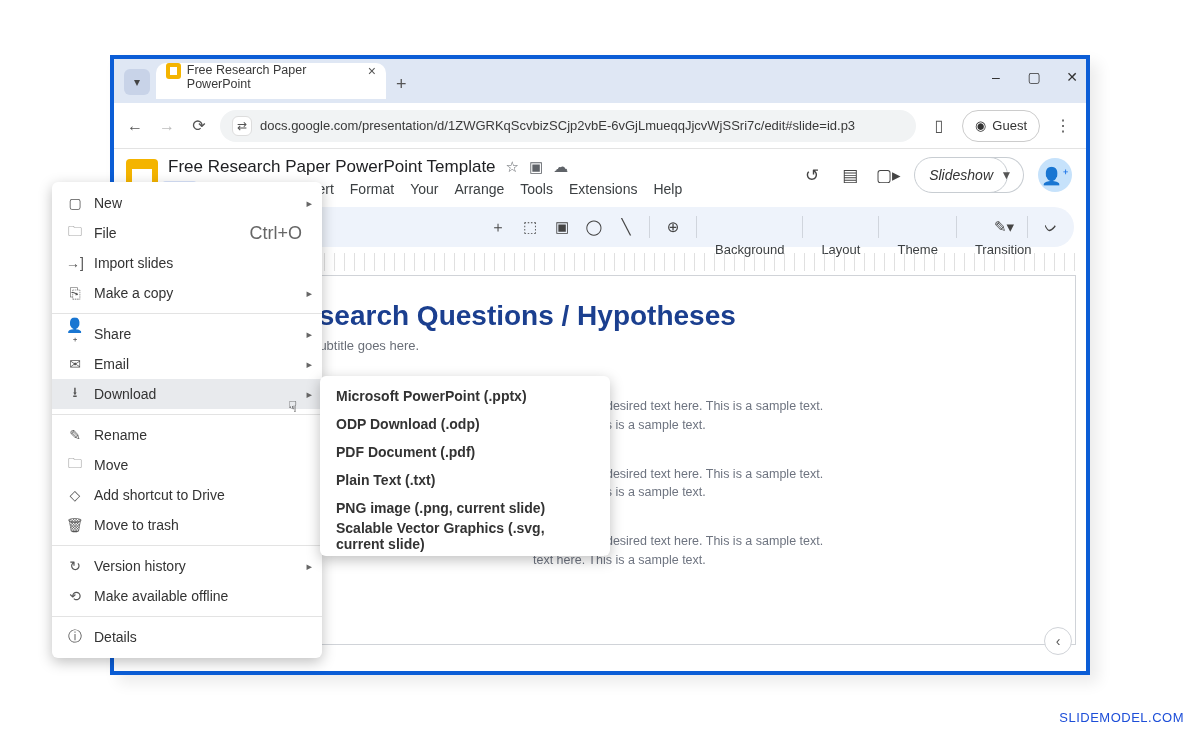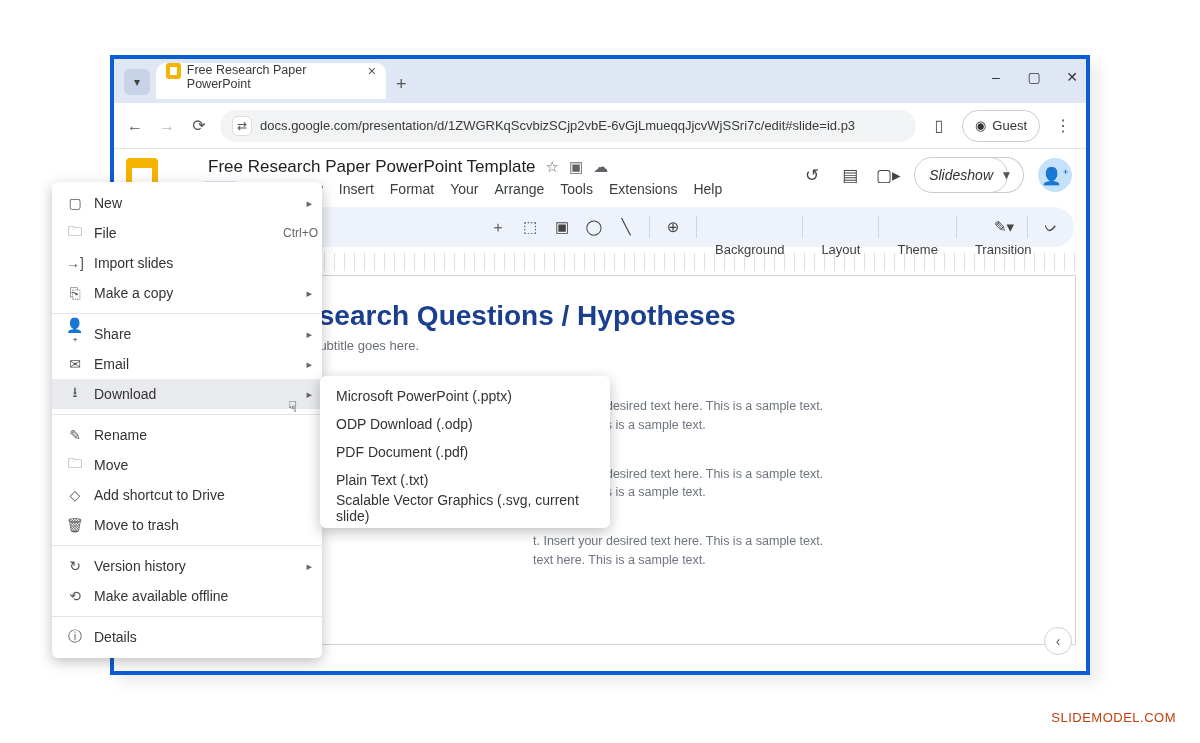--- a/index.html
+++ b/index.html
@@ -1,37 +1,37 @@
 <!DOCTYPE html>
 <html><head>
 <meta charset="utf-8">
 <style>
 * { box-sizing: border-box; margin: 0; padding: 0; font-family: Arial, "Helvetica Neue", sans-serif; }
 body { background: #fff; width: 1200px; height: 743px; position: relative; }
 .outer-frame { position: absolute; left: 110px; top: 55px; width: 980px; height: 620px; border: 4px solid #0b5dd6; box-shadow: 8px 8px 14px rgba(0,0,0,.08); background: #fff; overflow: hidden; }
-.watermark { position: absolute; right: 24px; bottom: 18px; font-size: 13px; letter-spacing: .5px; color: #c2410c; }
+.watermark { position: absolute; right: 16px; bottom: 18px; font-size: 13px; letter-spacing: .5px; color: #1d4ed8; }
 
 .chrome-top { background: #dfe7f4; height: 44px; display: flex; align-items: flex-end; padding-left: 6px; position: relative; }
 .tab-btn { width: 26px; height: 26px; background: #c8d3e8; border-radius: 6px; display:flex; align-items:center; justify-content:center; margin: 0 6px 8px 4px; color:#444; font-size:12px; }
 .tab { background: #fff; height: 36px; border-radius: 10px 10px 0 0; display:flex; align-items:flex-start; padding: 0 10px; font-size: 12.5px; color:#3a3a3a; margin-bottom:4px; max-width: 230px; }
 .tab .slides-ico { width:16px; height:16px; background:#f4b400; border-radius:3px; margin-right:6px; position:relative; }
 .tab .slides-ico::after { content:''; position:absolute; inset:4px; background:#fff; }
 .tab-close { margin-left:8px; color:#555; font-size:14px; }
 .tab-add { margin-left:10px; margin-bottom:8px; color:#555; font-size:18px; }
 .win-ctrls { position:absolute; right:6px; top:10px; display:flex; gap:22px; color:#333; font-size:14px; }
 .win-ctrls span { width:16px; text-align:center; cursor:default; }
 
 .addr-row { height: 46px; display:flex; align-items:center; padding: 0 10px; gap:10px; border-bottom:1px solid #e3e3e3; }
 .nav-ico { width:22px; text-align:center; color:#555; font-size:16px; }
 .url-bar { flex:1; height:32px; background:#f1f3f4; border-radius:16px; display:flex; align-items:center; padding:0 12px; font-size:13px; color:#3a3a3a; gap:8px; }
 .url-bar .site-chip { background:#fff; border-radius:6px; padding:2px 4px; font-size:12px; border:1px solid #ddd; color:#555; }
 .right-ico { width:26px; height:26px; display:flex; align-items:center; justify-content:center; color:#555; }
 .guest-chip { height:32px; border:1px solid #ccc; border-radius:16px; display:flex; align-items:center; padding:0 12px; font-size:13px; gap:6px; color:#333; }
 
-.slides-hdr { display:flex; align-items:center; padding: 8px 12px 0 12px; position:relative;gap:40px; }
+.slides-hdr { display:flex; align-items:flex-end; padding: 8px 12px 0 12px; position:relative; }
 .logo { width:32px; height:40px; background:#f4b400; border-radius:4px; position:relative; margin-right:10px; }
 .logo::after { content:''; position:absolute; left:6px; right:6px; top:10px; bottom:10px; background:#fff; }
 .title-block { display:flex; flex-direction:column; }
 .doc-title-row { display:flex; align-items:center; gap:10px; }
 .doc-title { font-size:17px; color:#202124; }
 .title-ico { color:#5f6368; font-size:15px; }
 .menubar { display:flex; gap:16px; margin-top:4px; font-size:14px; color:#3c4043; }
 .menubar span { cursor:default; }
 .menubar span.active { background:#d9e4fb; border-radius:4px; padding:1px 6px; margin-left:-6px; }
 .hdr-right { position:absolute; right:14px; top:8px; display:flex; align-items:center; gap:14px; }
@@ -61,26 +61,26 @@
 .subtitle { color:#6a6f78; font-size:13px; margin-top:6px; }
 .sample-block { margin-top:44px; font-size:12.5px; color:#6e7480; line-height:1.5; }
 .sample-block + .sample-block { margin-top:30px; }
 .chev-btn { position:absolute; right:14px; bottom:12px; width:28px; height:28px; border:1px solid #d0d3d8; border-radius:50%; display:flex; align-items:center; justify-content:center; color:#555; font-size:14px; background:#fff; }
 
 .file-menu { position:absolute; left:52px; top:182px; width:270px; background:#fff; border-radius:6px; box-shadow:0 4px 14px rgba(0,0,0,.25); padding:6px 0; font-size:14px; color:#333; z-index:40; }
 .fm-item { display:flex; align-items:center; height:30px; padding:0 14px 0 14px; gap:10px; position:relative; }
 .fm-item.hover { background:#e8eaed; }
 .fm-ico { width:18px; text-align:center; color:#555; font-size:14px; }
 .fm-arrow { position:absolute; right:10px; color:#666; font-size:11px; }
-.fm-short { position:absolute; right:4px; color:#666; font-size:12px; }
+.fm-short { position:absolute; right:20px; color:#666; font-size:18px; }
 .fm-sep { height:1px; background:#e3e3e3; margin:5px 0; }
 .cursor { position:absolute; font-size:15px; color:#000; z-index:60; }
 
 .sub-menu { position:absolute; left:320px; top:376px; width:290px; background:#fff; border-radius:6px; box-shadow:0 4px 14px rgba(0,0,0,.25); padding:6px 0; font-size:14px; color:#333; z-index:50; }
-.sm-item { height:28px; display:flex; align-items:center; padding:0 16px; }
+.sm-item { height:28px; display:flex; align-items:center; padding:0 16px;font-weight:bold; }
 </style>
 </head>
 <body>
 
 <div class="outer-frame">
 
   <div class="chrome-top">
     <div class="tab-btn">▾</div>
     <div class="tab">
       <span class="slides-ico"></span>
@@ -287,16 +287,17 @@
     </div>
 </div>
 
 <span class="cursor" style="left:288px; top:398px;">☟</span>
 
 <div class="sub-menu">
   <div class="sm-item">Microsoft PowerPoint (.pptx)</div>
   <div class="sm-item">ODP Download (.odp)</div>
   <div class="sm-item">PDF Document (.pdf)</div>
   <div class="sm-item">Plain Text (.txt)</div>
+  <div class="sm-item">PNG image (.png, current slide)</div>
   <div class="sm-item">Scalable Vector Graphics (.svg, current slide)</div>
 </div>
 
 <div class="watermark">SLIDEMODEL.COM</div>
 
 </body></html>

